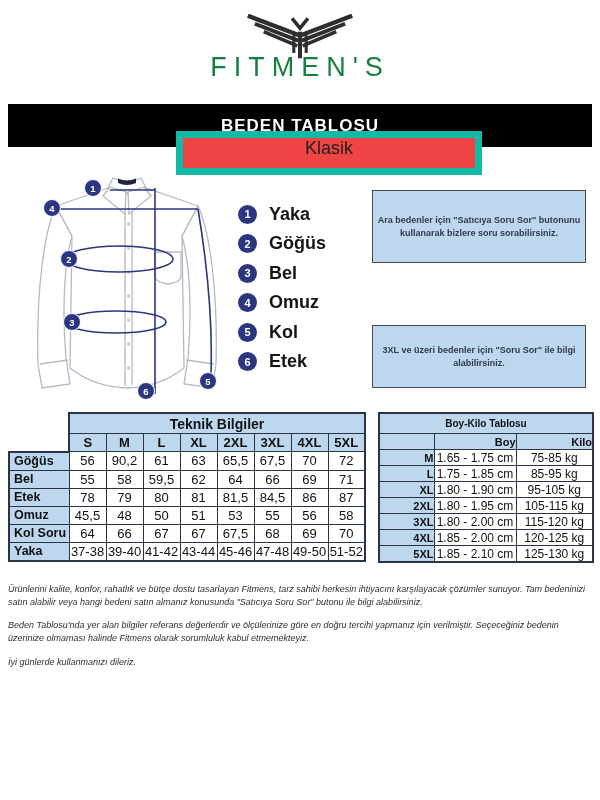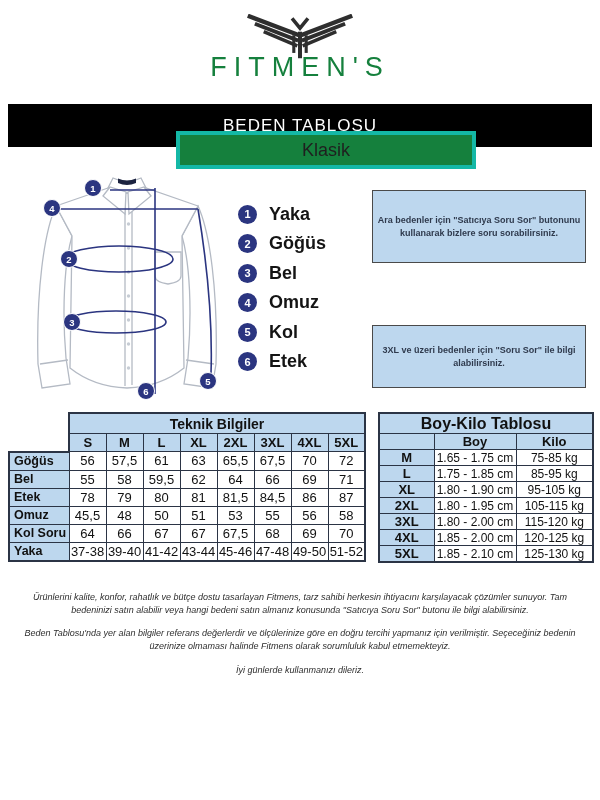--- a/index.html
+++ b/index.html
@@ -8,27 +8,27 @@
     font-family:"Liberation Sans", sans-serif;color:#1a1a1a;
   }
   
   .logo{position:absolute;top:14px;left:50%;transform:translateX(-50%);}
   .brand{
     position:absolute;top:52px;left:0;width:100%;text-align:center;
     font-size:27px;letter-spacing:7px;color:#15803d;font-weight:400;
   }
   .title-bar{
     position:absolute;top:104px;left:8px;right:8px;height:43px;background:#000;
-    color:#fff;font-weight:normal;font-size:17px;letter-spacing:1px;
+    color:#fff;font-weight:bold;font-size:17px;letter-spacing:1px;
     display:flex;align-items:center;justify-content:center;
   }
   .subtitle-box{
     position:absolute;top:131px;left:176px;width:292px;height:30px;
-    background:#15803d;border:4px solid #14b8a6;
-    display:flex;align-items:center;justify-content:center;
+    background:#ef4444;border:7px solid #14b8a6;
+    display:flex;align-items:flex-start;justify-content:center;
     font-size:18px;color:#1f1f1f;
   }
   
   .shirt{position:absolute;left:22px;top:172px;}
   .legend{position:absolute;left:238px;top:204px;list-style:none;margin:0;padding:0;}
   .legend li{display:flex;align-items:center;height:20px;margin-bottom:9.5px;}
   .badge{
     width:19px;height:19px;border-radius:50%;background:#2b3580;color:#fff;
     font-size:11px;font-weight:bold;display:flex;align-items:center;justify-content:center;
     margin-right:12px;flex:0 0 auto;
@@ -54,26 +54,26 @@
   .tbl td.title{background:#bdd7ee;font-weight:bold;font-size:14px;height:19px;}
   .tbl td.rowlabel{background:#bdd7ee;font-weight:bold;text-align:left;padding-left:4px;font-size:12.5px;}
   .tbl td.ghost{border:none;background:transparent;}
   .tbl td.b-t{border-top-width:2px;}
   .tbl td.b-l{border-left-width:2px;}
   .tbl td.b-r{border-right-width:2px;}
   .tbl td.b-b{border-bottom-width:2px;}
   #teknik-table{left:8px;top:412px;}
   #boykilo-table{left:378px;top:412px;}
   #boykilo-table td{font-size:12px;height:15px;}
-  #boykilo-table td.title{font-size:16px;height:19px;}
-  #boykilo-table td.hd{font-size:13px;}
+  #boykilo-table td.title{font-size:10px;height:19px;}
+  #boykilo-table td.hd{font-size:11px;text-align:right;}
   
   .foot{
-    position:absolute;left:8px;right:8px;text-align:center;font-style:italic;
-    font-size:9px;line-height:13px;color:#2e2e2e;margin:8px;
+    position:absolute;left:8px;right:8px;text-align:left;font-style:italic;
+    font-size:9px;line-height:13px;color:#2e2e2e;margin:0;
   }
   .foot.p1{top:583px;}
   .foot.p2{top:619px;}
   .foot.p3{top:656px;}
 </style>
 </head>
 <body>
 
 <div class="page">
 
@@ -222,21 +222,21 @@
           <td class="hd">L</td>
           <td class="hd">XL</td>
           <td class="hd">2XL</td>
           <td class="hd">3XL</td>
           <td class="hd">4XL</td>
           <td class="hd b-r">5XL</td>
         </tr>
         <tr>
           <td class="rowlabel b-l b-t">Göğüs</td>
           <td class="">56</td>
-          <td class="">57,5</td>
+          <td class="">90,2</td>
           <td class="">61</td>
           <td class="">63</td>
           <td class="">65,5</td>
           <td class="">67,5</td>
           <td class="">70</td>
           <td class="b-r ">72</td>
         </tr>
         <tr>
           <td class="rowlabel b-l">Bel</td>
           <td class="">55</td>

